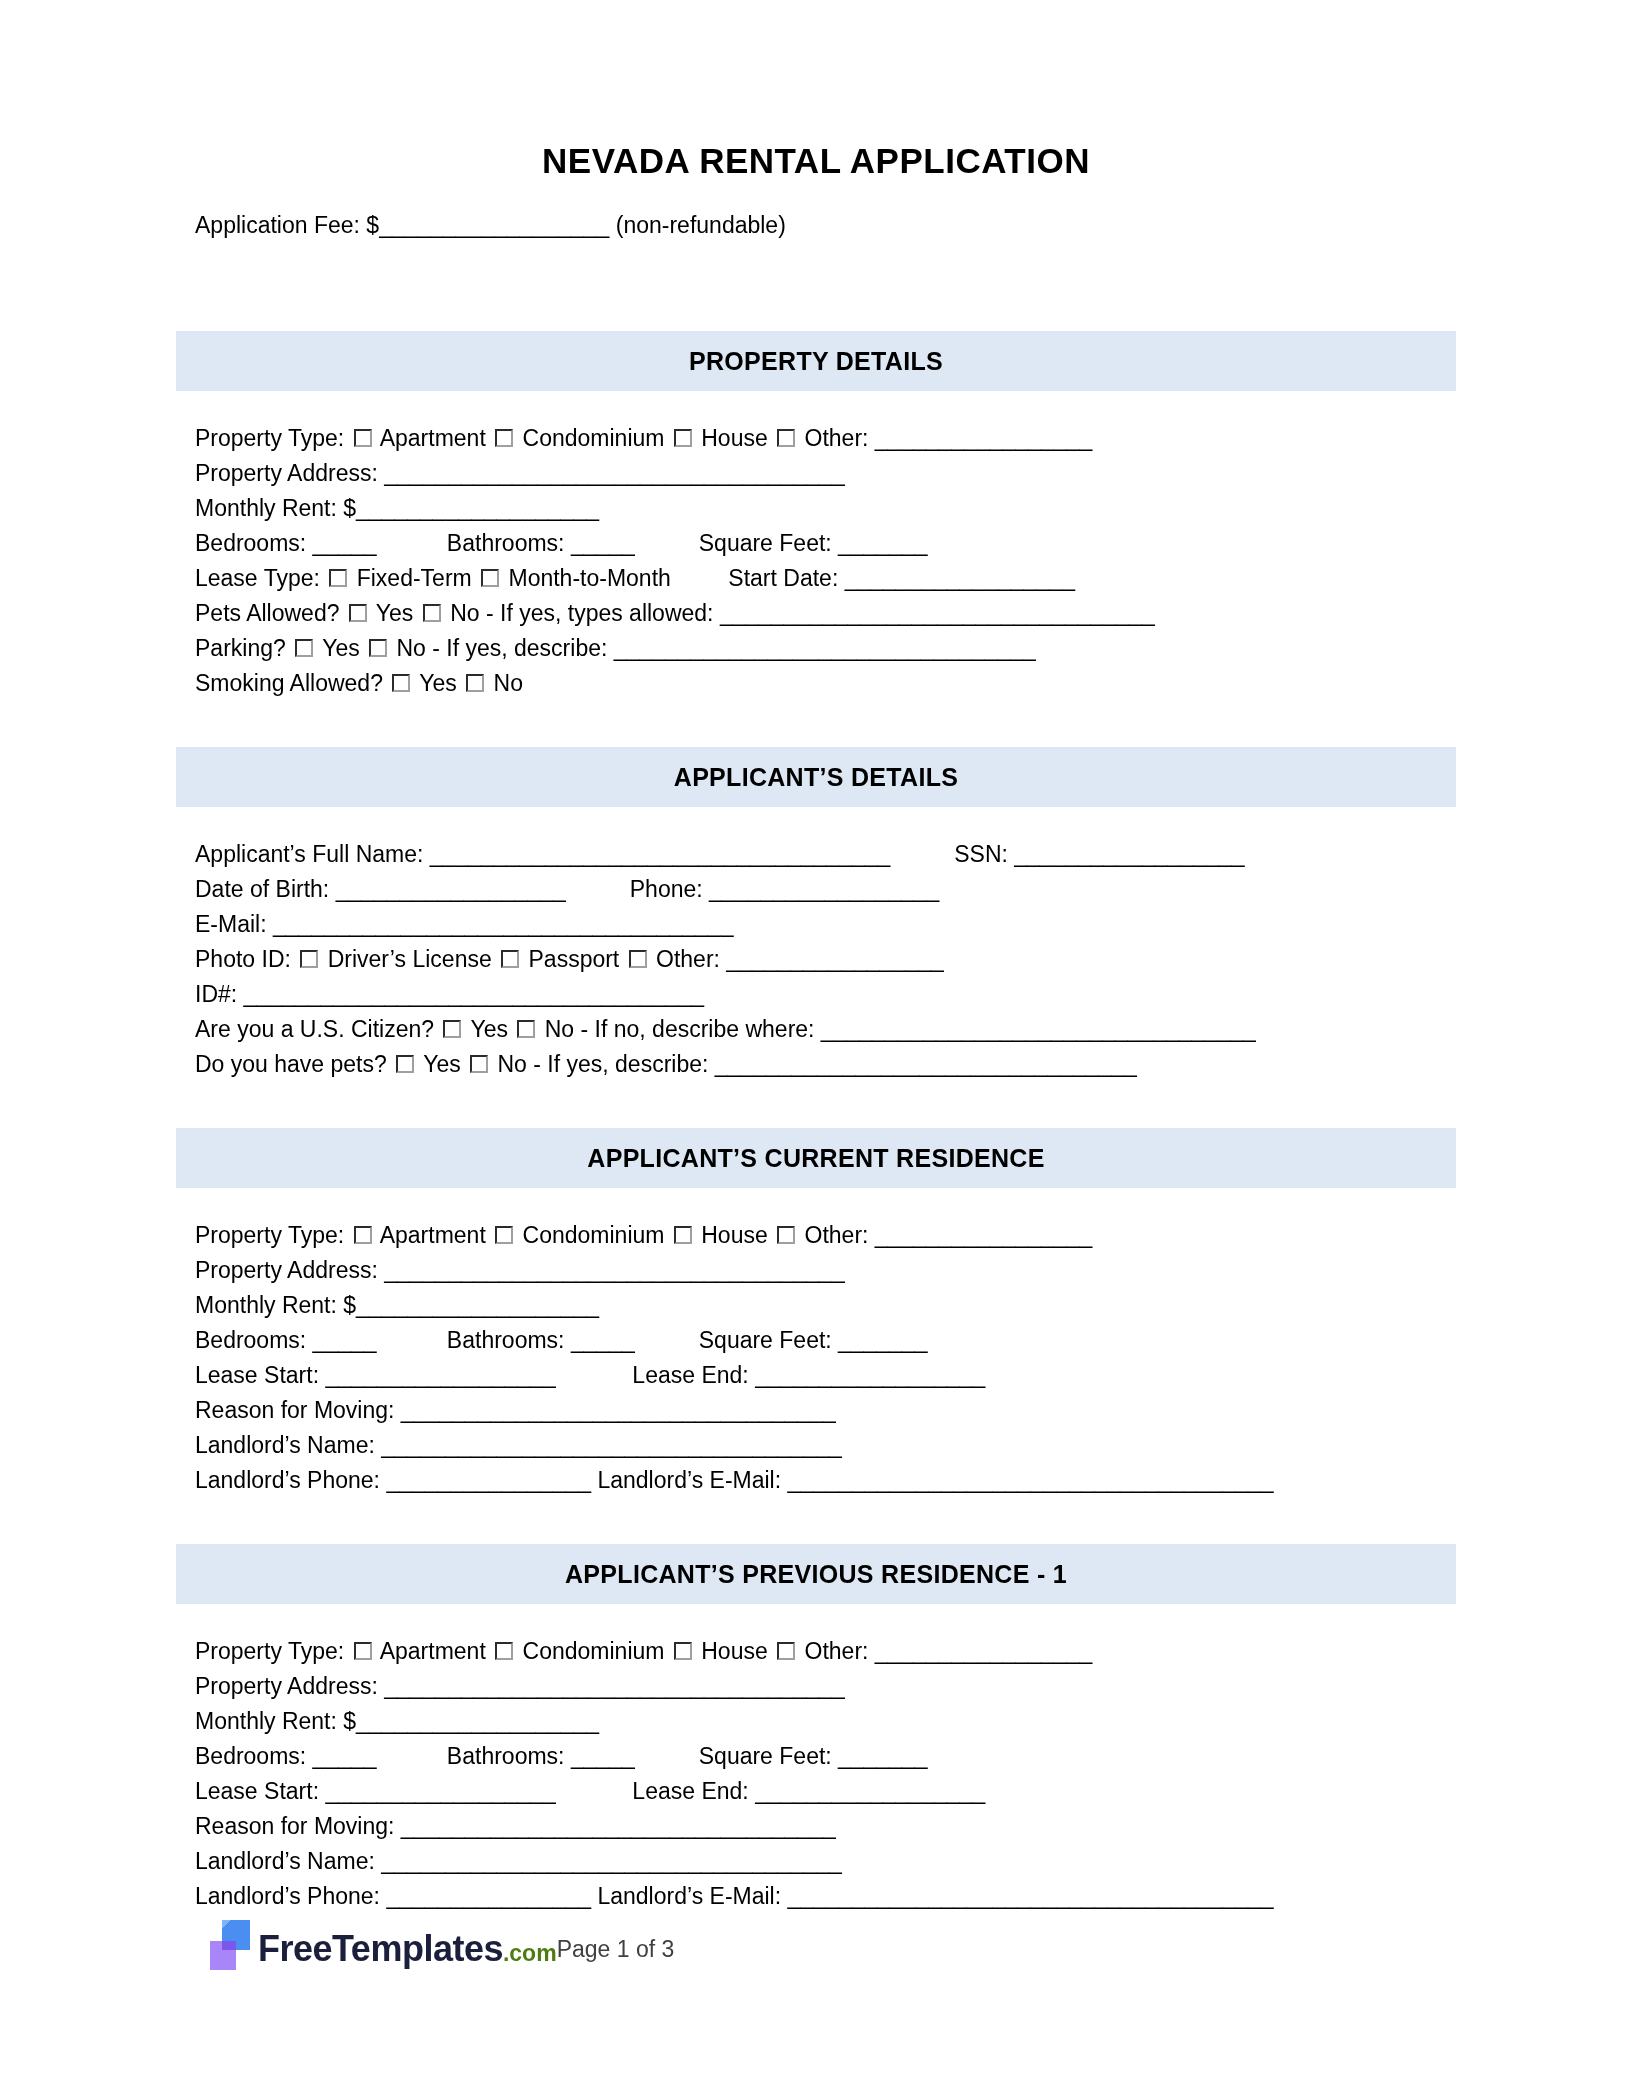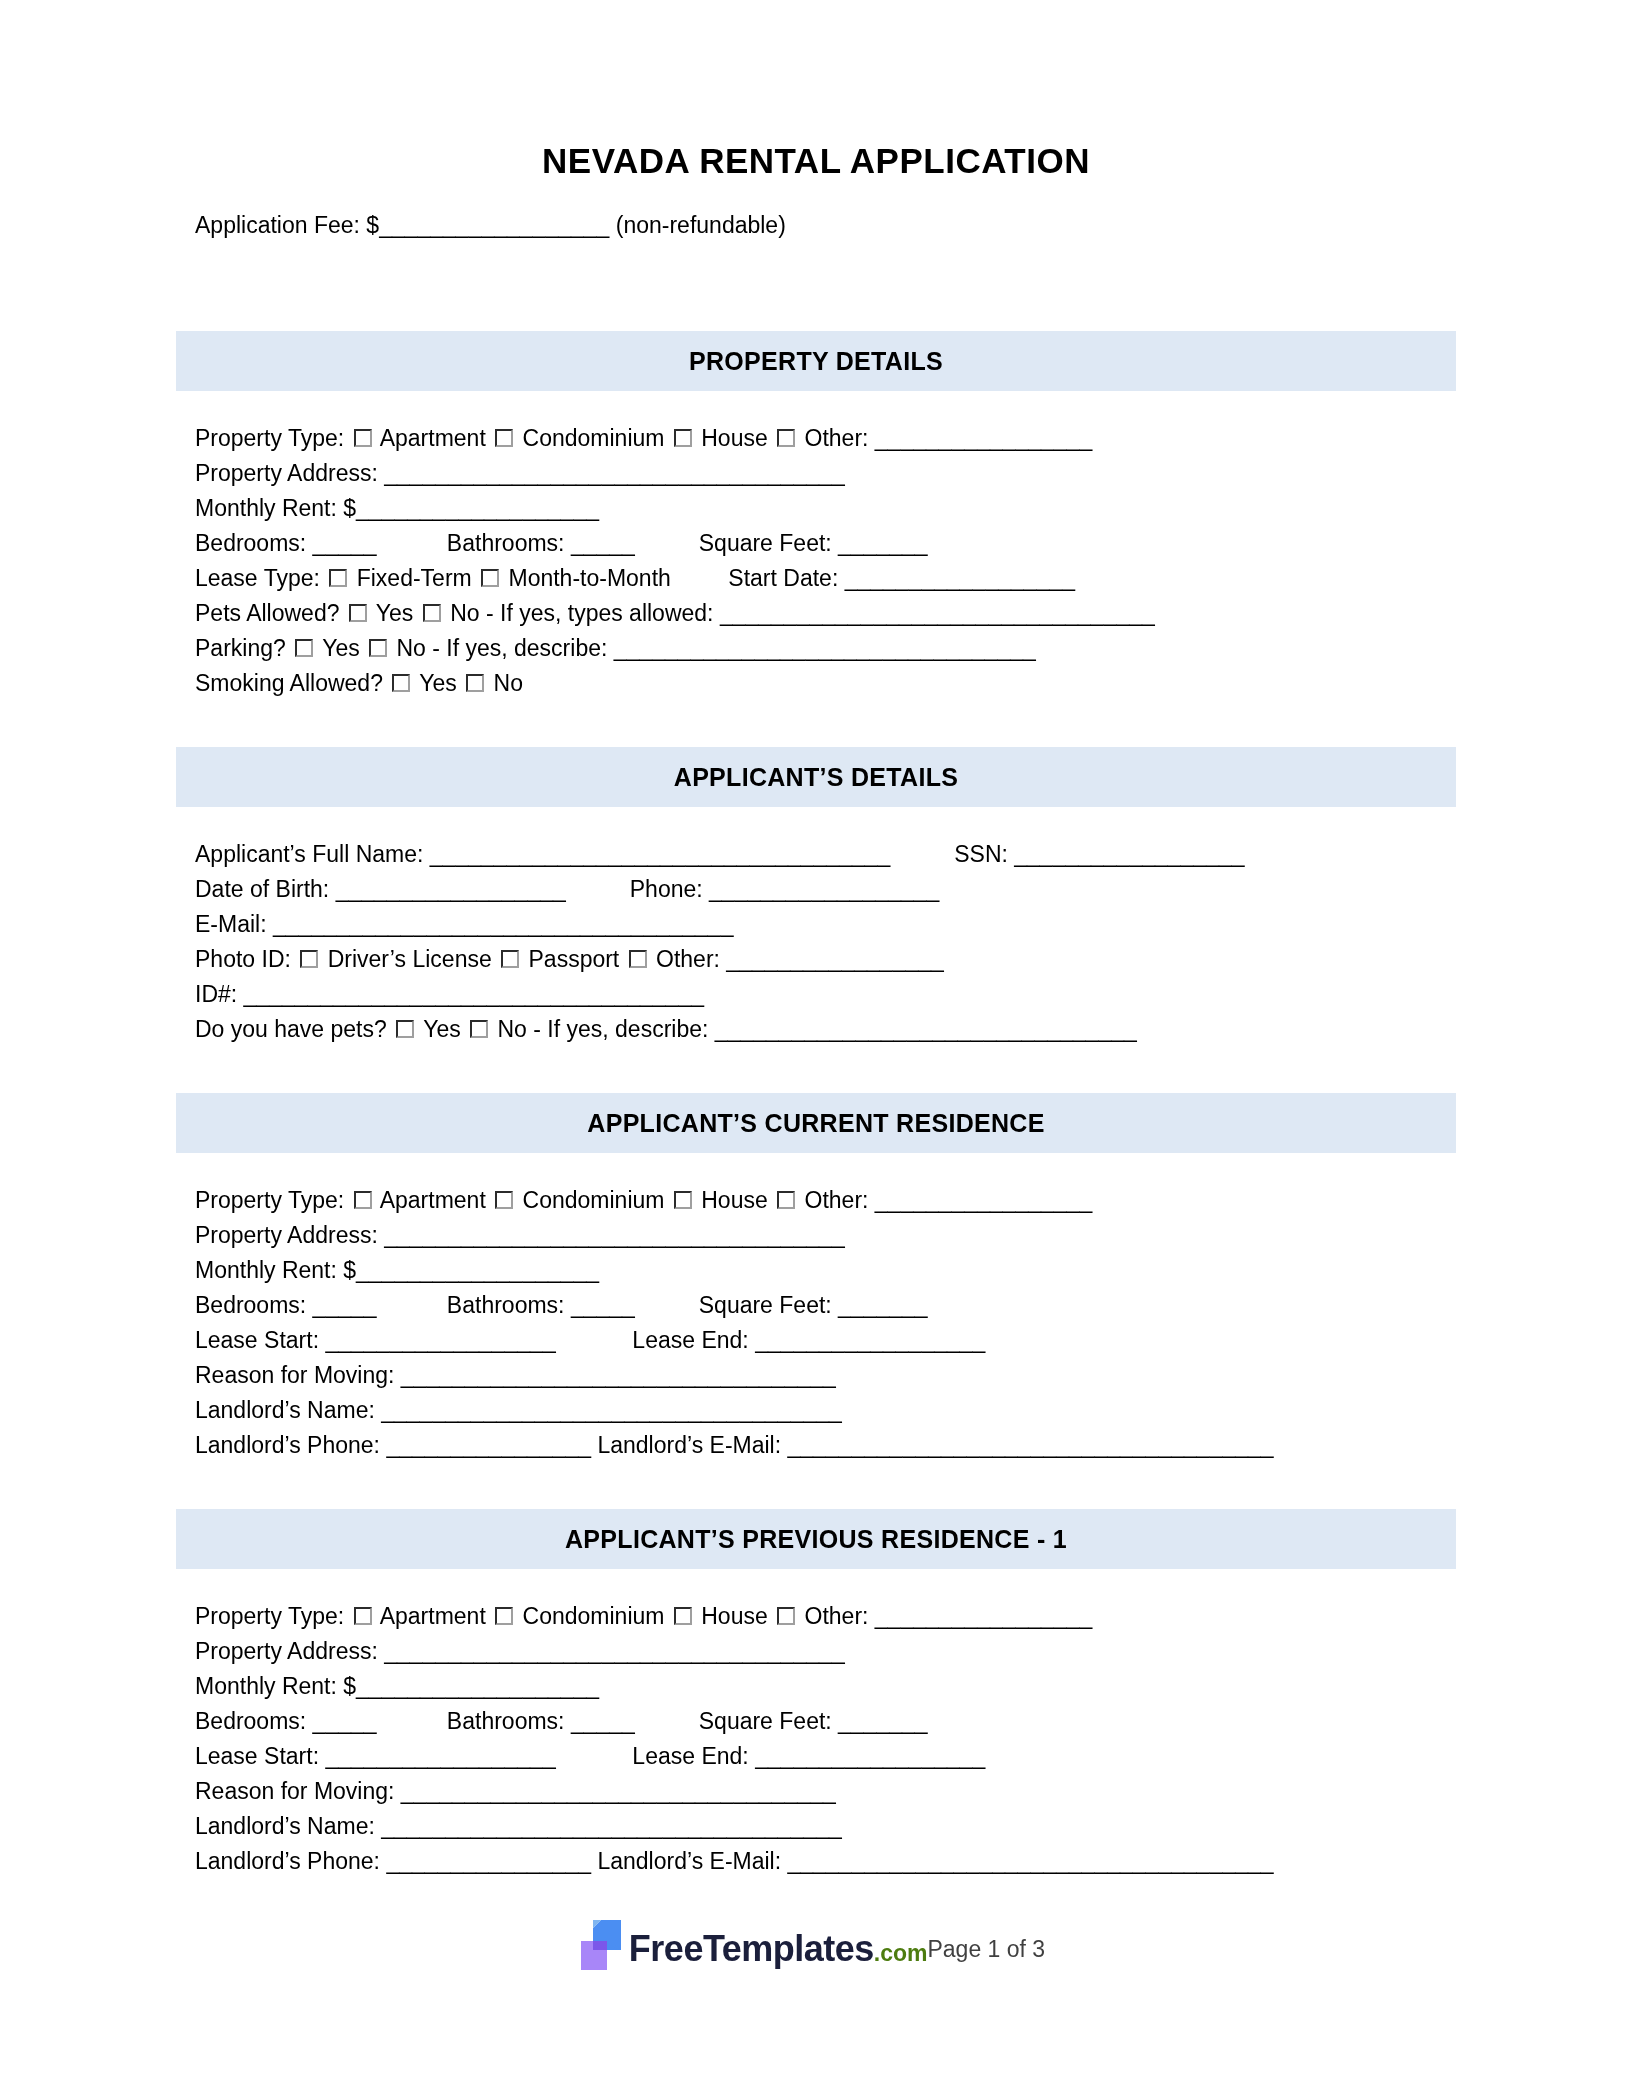--- a/index.html
+++ b/index.html
@@ -39,21 +39,21 @@
     border:2px solid;
     border-color:#2b2b2b #9f9f9f #9f9f9f #2b2b2b;
     background:#ffffff;
     vertical-align:-1px;
     margin:0 3px;
   }
   .blank { color:#000; }
   .footer {
     position:absolute;
     left:210px; right:216px; top:1920px;
-    display:flex; justify-content:center; align-items:center;
+    display:flex; justify-content:flex-start; align-items:center;
   }
   .brand { display:flex; align-items:center; gap:8px; }
   .brand-text { display:flex; align-items:baseline; }
   .brand-name {
     font-size:36px; font-weight:bold;
     color:#1b1f3b; letter-spacing:-0.5px;
   }
   .brand-suffix {
     font-size:23px; font-weight:bold;
     color:#4d7c0f;
@@ -91,20 +91,21 @@
     <section>
       <div class="bar">
         <span>APPLICANT’S DETAILS</span>
       </div>
       <div class="sec-lines">
           <div class="line"><span>Applicant’s Full Name: </span><span class="blank">____________________________________</span><span>          SSN: </span><span class="blank">__________________</span></div>
           <div class="line"><span>Date of Birth: </span><span class="blank">__________________</span><span>          Phone: </span><span class="blank">__________________</span></div>
           <div class="line"><span>E-Mail: </span><span class="blank">____________________________________</span></div>
           <div class="line"><span>Photo ID: </span><span class="cb"></span><span> Driver’s License </span><span class="cb"></span><span> Passport </span><span class="cb"></span><span> Other: </span><span class="blank">_________________</span></div>
           <div class="line"><span>ID#: </span><span class="blank">____________________________________</span></div>
+          <div class="line"><span>Are you a U.S. Citizen? </span><span class="cb"></span><span> Yes </span><span class="cb"></span><span> No - If no, describe where: </span><span class="blank">__________________________________</span></div>
           <div class="line"><span>Do you have pets? </span><span class="cb"></span><span> Yes </span><span class="cb"></span><span> No - If yes, describe: </span><span class="blank">_________________________________</span></div>
         </div>
     </section>
 
     <section>
       <div class="bar">
         <span>APPLICANT’S CURRENT RESIDENCE</span>
       </div>
       <div class="sec-lines">
           <div class="line"><span>Property Type: </span><span class="cb"></span><span> Apartment </span><span class="cb"></span><span> Condominium </span><span class="cb"></span><span> House </span><span class="cb"></span><span> Other: </span><span class="blank">_________________</span></div>

